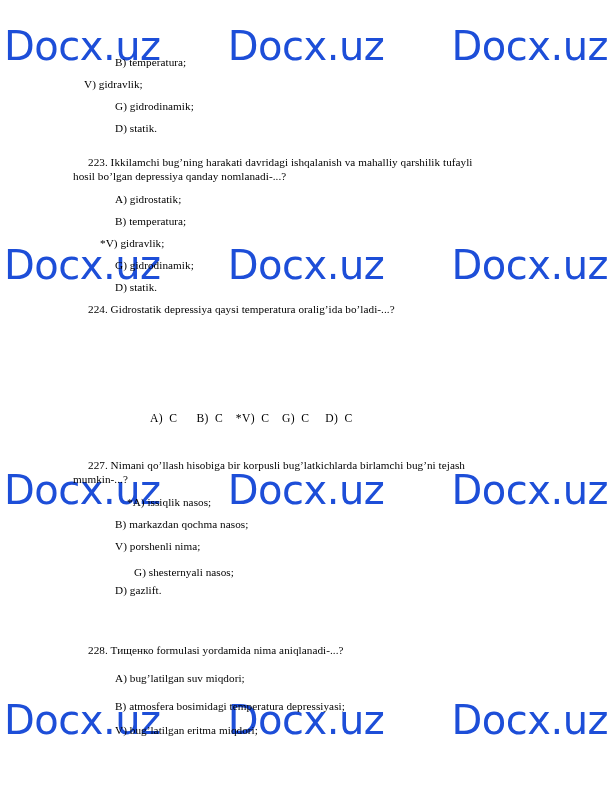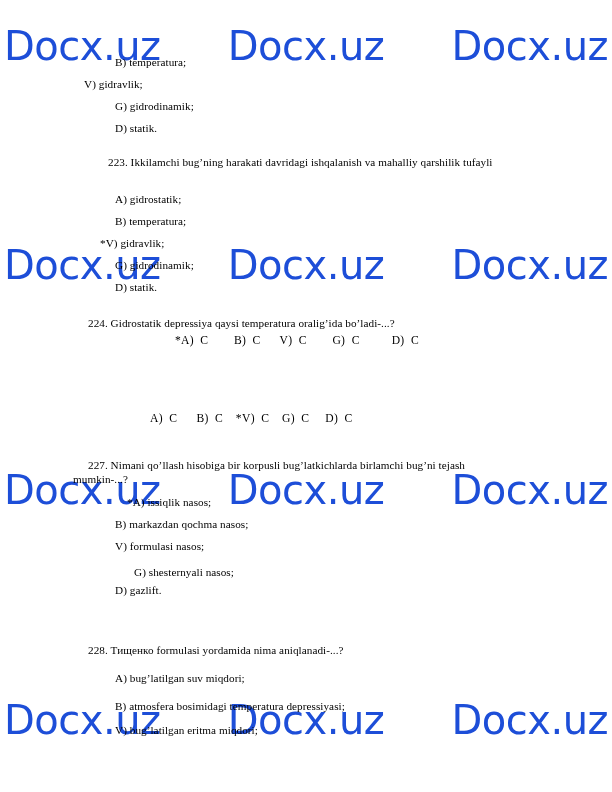--- a/index.html
+++ b/index.html
@@ -93,41 +93,41 @@
 <div id="doc-layer">
 
   <div class="line" style="left:115px; top:55px;">B) temperatura;</div>
 
   <div class="line" style="left:84px; top:77px;">V) gidravlik;</div>
 
   <div class="line" style="left:115px; top:99px;">G) gidrodinamik;</div>
 
   <div class="line" style="left:115px; top:121px;">D) statik.</div>
 
-  <div class="line" style="left:88px; top:155px;margin-left:20px;">223. Ikkilamchi bug’ning harakati davridagi ishqalanish va mahalliy qarshilik tufayli</div>
+  <div class="line" style="left:88px; top:155px;">223. Ikkilamchi bug’ning harakati davridagi ishqalanish va mahalliy qarshilik tufayli</div>
+  <div class="line" style="left:73px; top:169px;">hosil bo’lgan depressiya qanday nomlanadi-...?</div>
 
   <div class="line" style="left:115px; top:192px;">A) gidrostatik;</div>
   <div class="line" style="left:115px; top:214px;">B) temperatura;</div>
   <div class="line" style="left:100px; top:236px;">*V) gidravlik;</div>
   <div class="line" style="left:115px; top:258px;">G) gidrodinamik;</div>
   <div class="line" style="left:115px; top:280px;">D) statik.</div>
 
-  <div class="line" style="left:88px; top:316px;">224. Gidrostatik depressiya qaysi temperatura oralig’ida bo’ladi-...?</div>
+  <div class="line" style="left:88px; top:302px;">224. Gidrostatik depressiya qaysi temperatura oralig’ida bo’ladi-...?</div>
 
-  <div class="ans-row" style="left:175px; top:334px;">*A)  C        B)  C      V)  C        G)  C          D)  C</div>
 
 
   <div class="ans-row" style="left:150px; top:412px;">A)  C      B)  C    *V)  C    G)  C     D)  C</div>
 
   <div class="line" style="left:88px; top:458px;">227. Nimani qo’llash hisobiga bir korpusli bug’latkichlarda birlamchi bug’ni tejash</div>
   <div class="line" style="left:73px; top:472px;">mumkin-...?</div>
 
   <div class="line" style="left:100px; top:495px;margin-left:27px;">*A) issiqlik nasos;</div>
   <div class="line" style="left:115px; top:517px;text-align:center;">B) markazdan qochma nasos;</div>
-  <div class="line" style="left:115px; top:539px;">V) formulasi nasos;</div>
+  <div class="line" style="left:115px; top:539px;">V) porshenli nima;</div>
   <div class="line" style="left:115px; top:565px;margin-left:19px;">G) shesternyali nasos;</div>
   <div class="line" style="left:115px; top:583px;">D) gazlift.</div>
 
   <div class="line" style="left:88px; top:643px;">228.  Тищенко formulasi yordamida nima aniqlanadi-...?</div>
 
   <div class="line" style="left:115px; top:671px;">A) bug’latilgan suv miqdori;</div>
   <div class="line" style="left:115px; top:699px;">B) atmosfera bosimidagi temperatura depressiyasi;</div>
   <div class="line" style="left:115px; top:723px;">V) bug’latilgan eritma miqdori;</div>
 
 </div>

